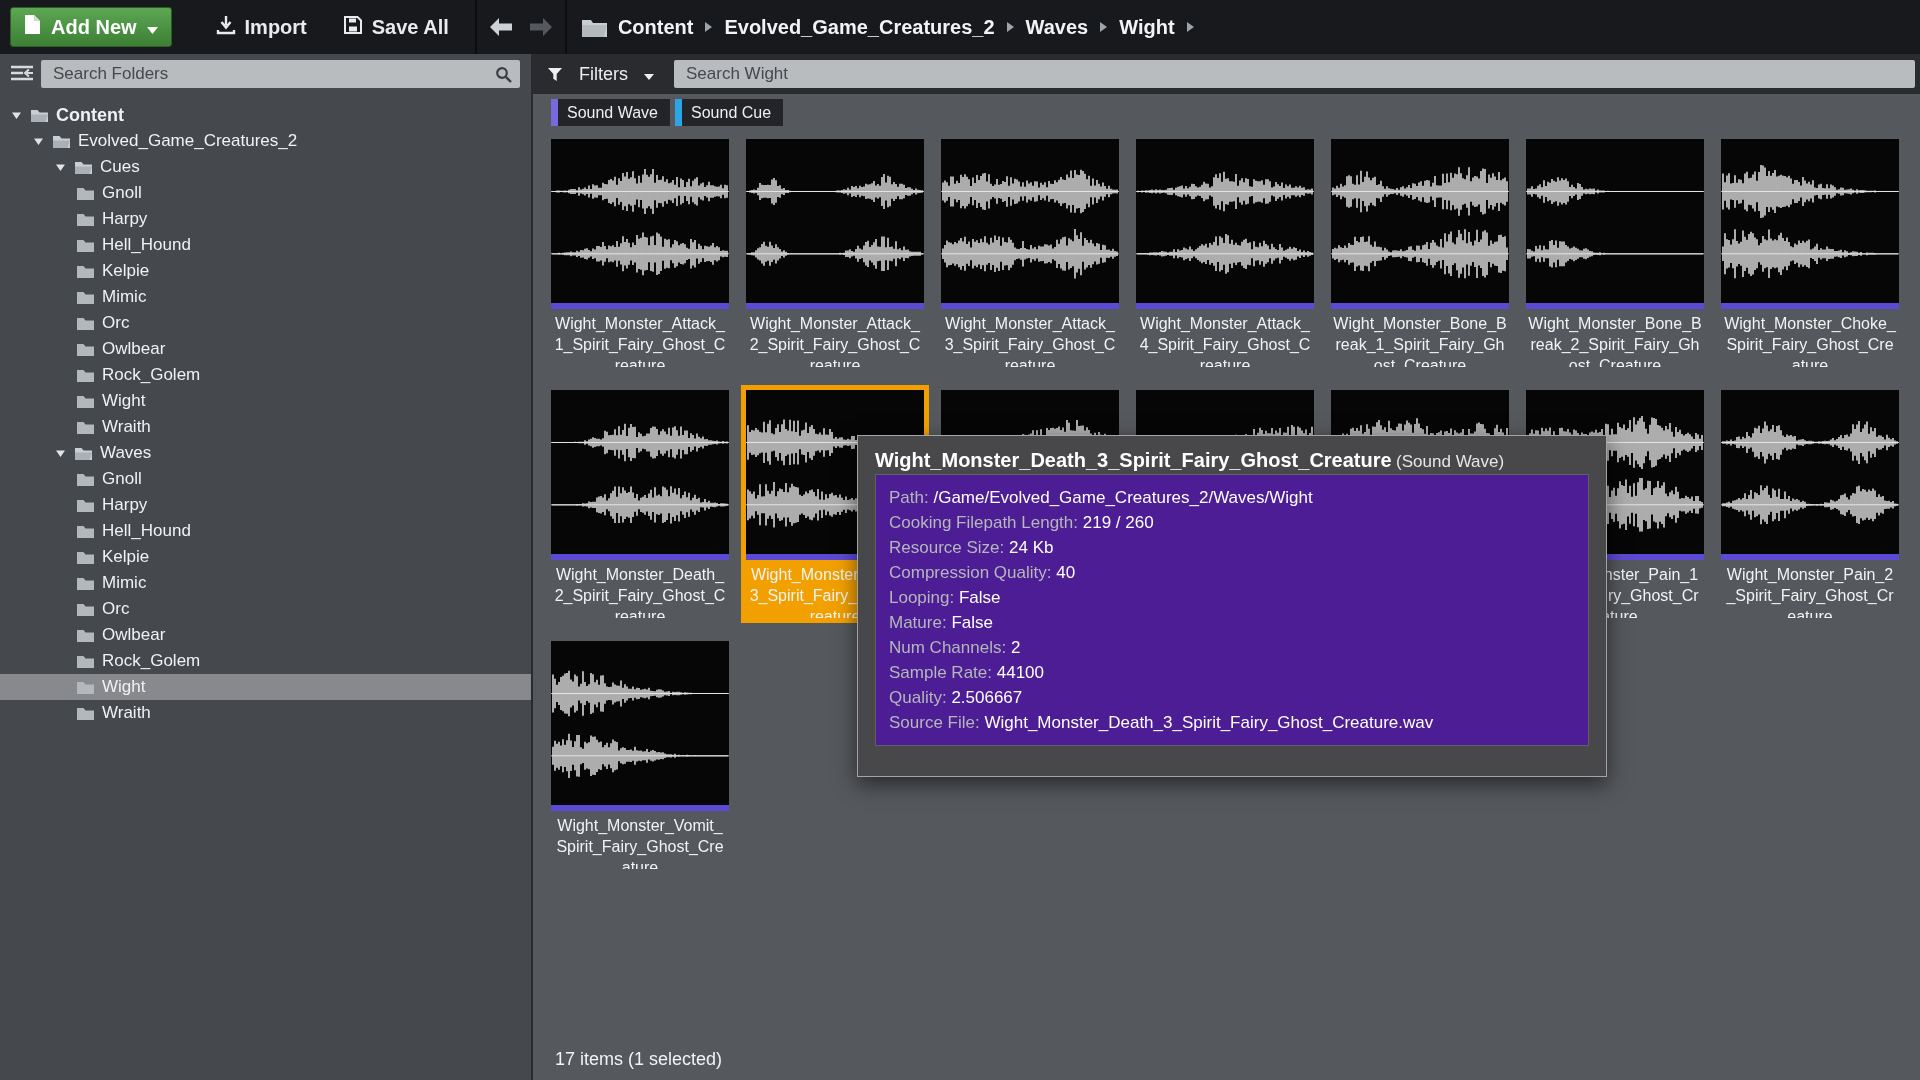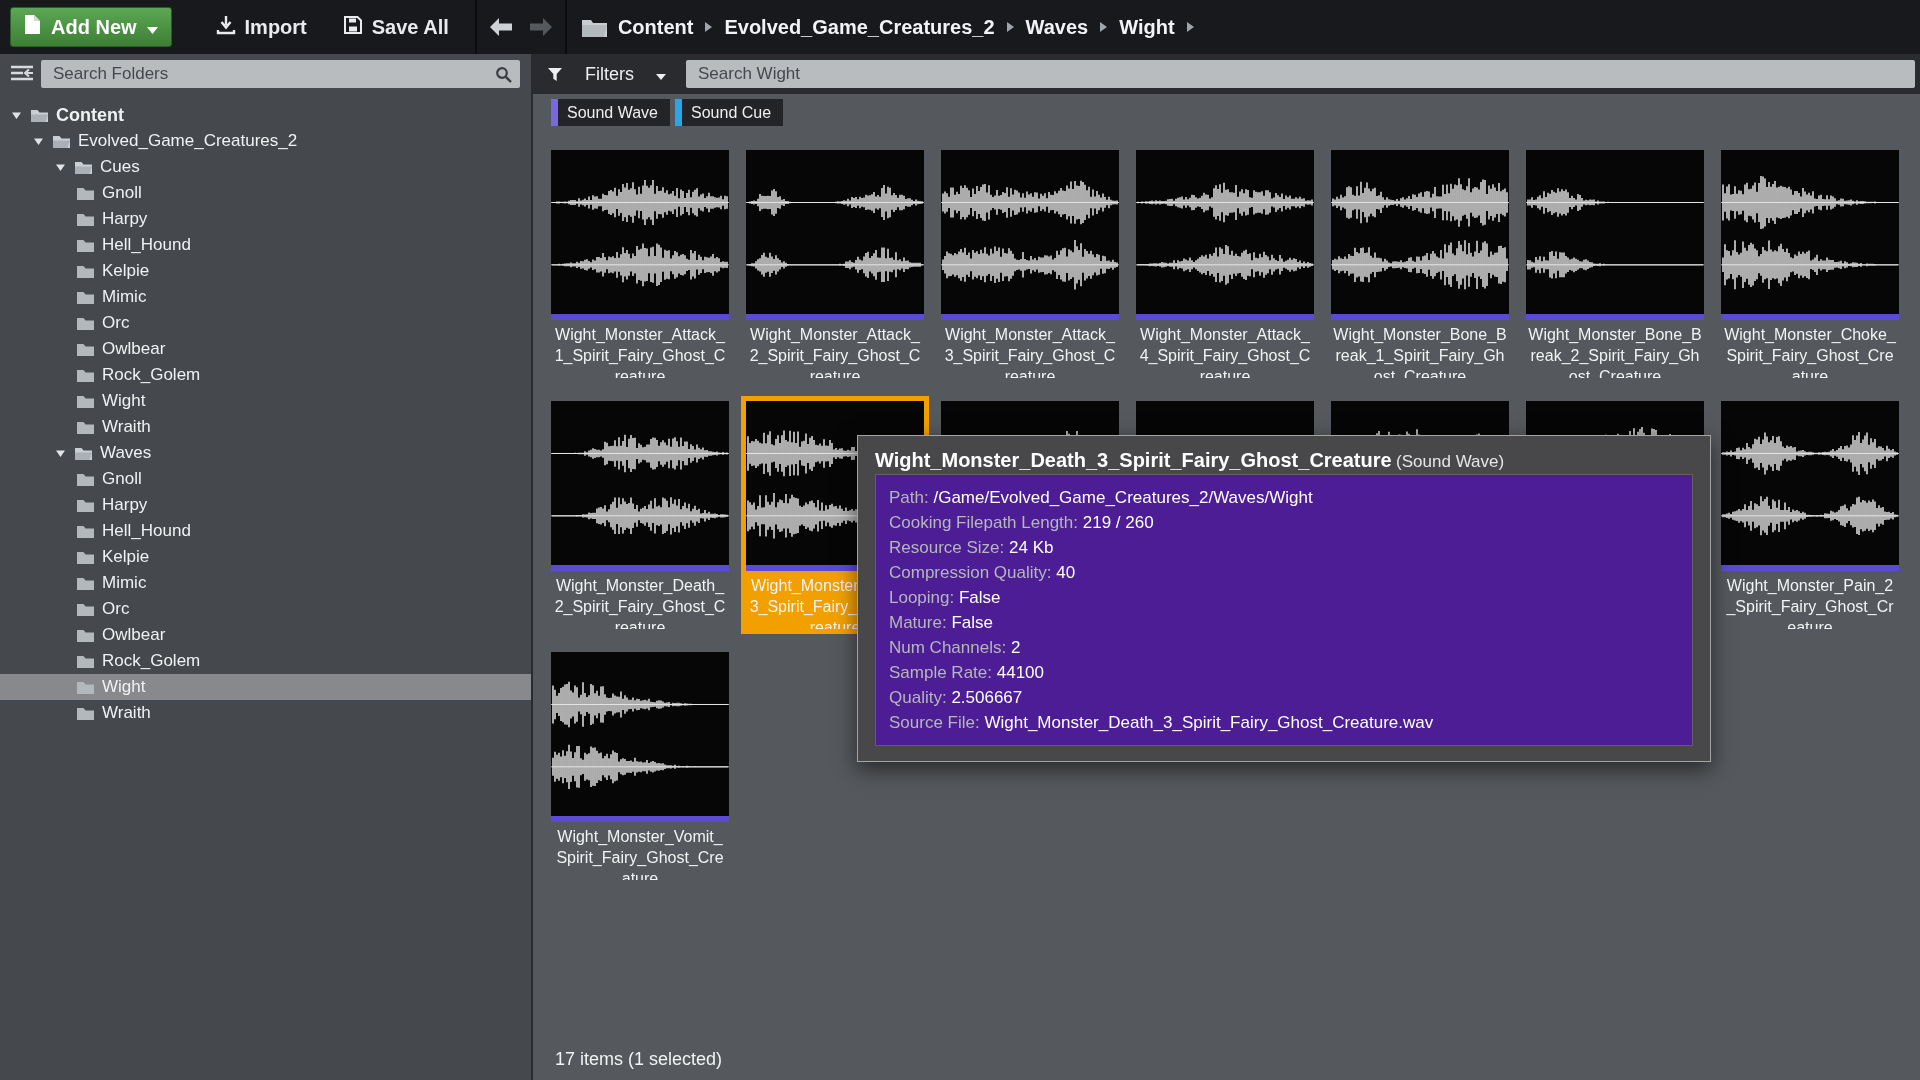--- a/index.html
+++ b/index.html
@@ -27,51 +27,51 @@
   #subbar-right { position:absolute; left:533px; top:54px; width:1387px; height:40px; background:#292b2f;
                   display:flex; align-items:center; }
   .search-wrap { position:relative; display:flex; align-items:center; background:#b9bcbf; height:28px;
                  border-radius:2px; }
   input.search { background:transparent; border:none; outline:none; font-size:17px; color:#26282c;
                  width:100%; padding:0 12px; font-family:"Liberation Sans", sans-serif; }
   input.search::placeholder { color:#45484d; opacity:1; }
   #folder-search { width:479px; margin-left:6px; }
   #folder-search svg { position:absolute; right:8px; }
   #asset-search { flex:1; margin:0 5px 0 8px; }
-  #filters-btn { display:flex; align-items:center; gap:22px; color:#eceef0; font-size:18px;
+  #filters-btn { display:flex; align-items:center; gap:16px; color:#eceef0; font-size:18px;
                  padding:0 12px 0 14px; }
 
   
   #sidebar { position:absolute; left:0; top:94px; width:531px; height:986px; background:#45484c;
              padding-top:8px; overflow:hidden; }
   #vdivider { position:absolute; left:531px; top:54px; width:2px; height:1026px; background:#292b2e; z-index:5; }
   .tree-row { display:flex; align-items:center; height:26px; font-size:17px; color:#f0f1f3; gap:7px; }
   .tree-row.selected { background:#87898c; }
   .tree-arrow { width:13px; display:flex; justify-content:center; }
   .tree-folder { display:flex; }
   .tree-label.root { font-size:18px; font-weight:700; }
 
   
   #main { position:absolute; left:533px; top:94px; width:1387px; height:986px; background:#55585c; }
   #chips { position:absolute; left:18px; top:5px; display:flex; gap:5px; z-index:2; }
   .chip { display:flex; align-items:center; height:27px; background:#222427; color:#eceef0;
           font-size:16px; padding-right:12px; }
   .chip-bar { width:7px; height:27px; margin-right:9px; }
   #asset-grid { position:absolute; left:0; top:0; width:100%; height:100%; }
-  .tile { position:absolute; width:178px;margin-top:11px; }
+  .tile { position:absolute; width:178px; }
   .tile.selected { z-index:6; }
   .thumb { height:170px; background:#060607; border-bottom:6px solid #5b4bd4; }
   .tlabel { height:58px; overflow:hidden; padding:4px 2px 0; text-align:center; font-size:16px;
             line-height:21px; color:#f2f3f4; overflow-wrap:anywhere; word-break:break-all; }
   #status { position:absolute; left:22px; bottom:10px; font-size:18px; color:#f2f3f4; z-index:8; }
 
   
-  #tooltip { position:absolute; left:857px; top:435px; width:854px; background:#48484b;
+  #tooltip { position:absolute; left:857px; top:435px; width:750px; background:#48484b;
              border:1px solid #a4a4a4; box-shadow:0 7px 20px rgba(0,0,0,.55); z-index:100;
-             padding:13px 17px 15px; }
+             padding:13px 17px 30px; }
   .tt-name { font-size:20px; font-weight:700; color:#ffffff; }
   .tt-type { font-size:17px; color:#e6e6e8; }
   .tip-body { margin-top:2px; border:1px solid #616164; background:#4c1d95; padding:10px 13px; }
   .trow { font-size:17px; line-height:25px; white-space:nowrap; }
   .tlab { color:#b5b7b9; }
   .tval { color:#ffffff; }
 </style>
 </head>
 <body>
 

